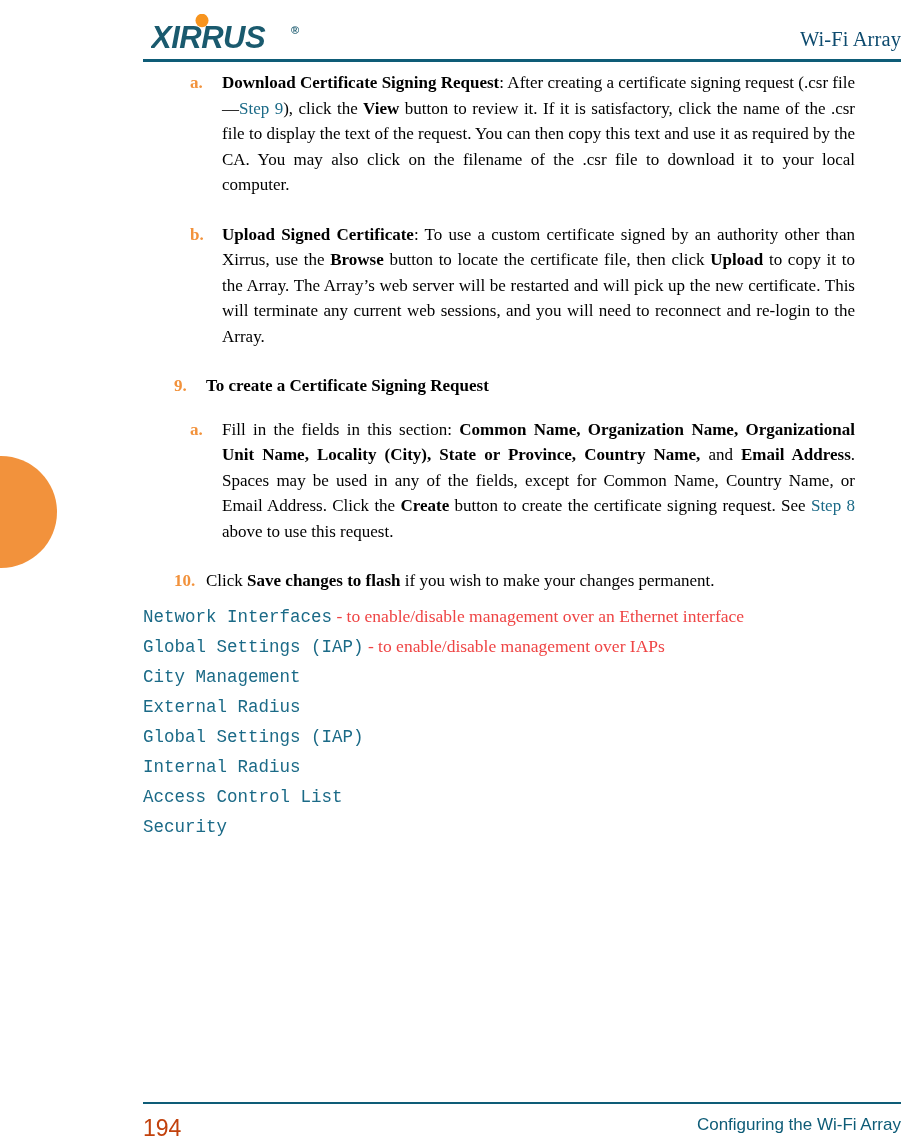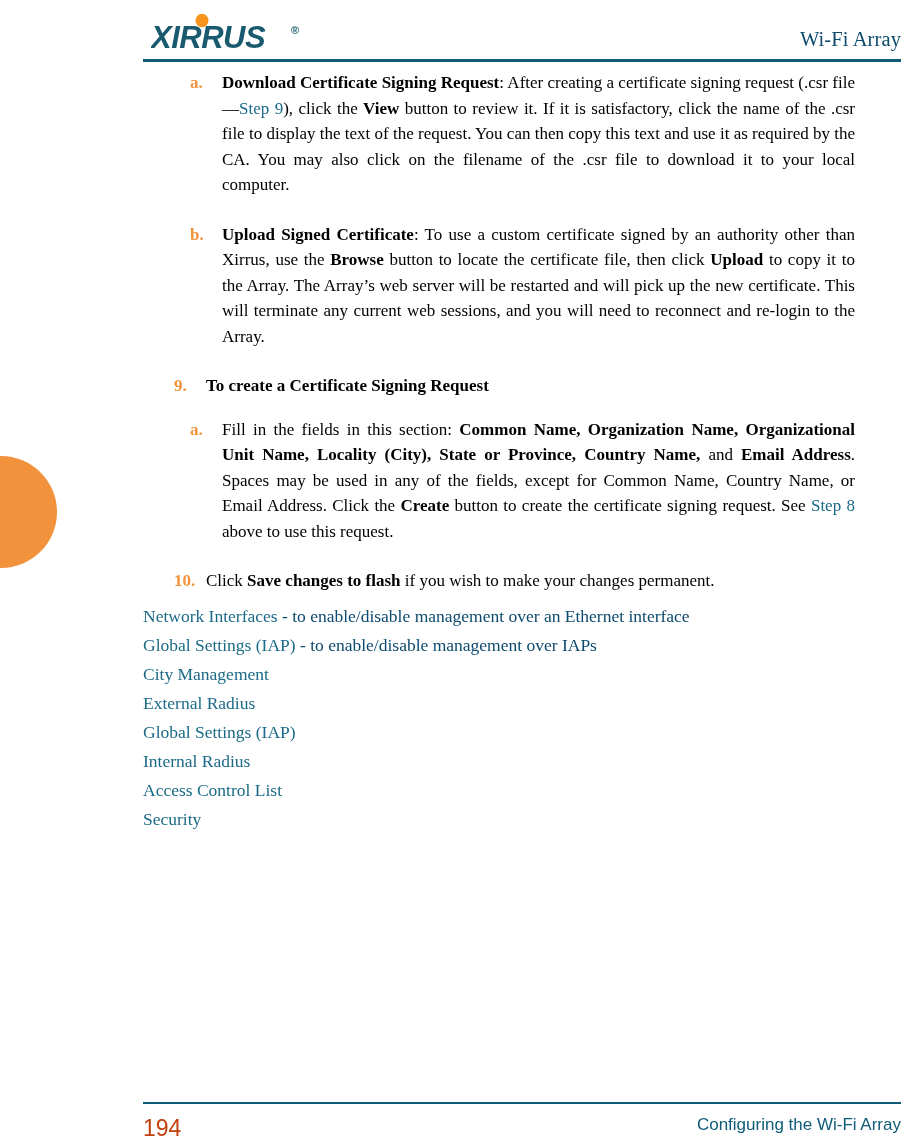--- a/index.html
+++ b/index.html
@@ -139,22 +139,22 @@
   .see-also-list {
     margin-top: 5px;
   }
   .sa-row {
     font-family: "Liberation Serif", serif;
     font-size: 17.5px;
     line-height: 29px;
     color: #000000;
     white-space: nowrap;
   }
-  .sa-row .lnk { color: #1B6A87; }
-  .sa-row .tail { color: #0c4a6e; text-align: center; }
+  .sa-row .lnk { color: #1B6A87; font-family: Liberation Mono, monospace; }
+  .sa-row .tail { color: #ef4444; text-align: center; }
 
   
   .footer {
     position: absolute;
     left: 143px;
     top: 1094px;
     width: 758px;
   }
   .footer-rule {
     width: 758px;

